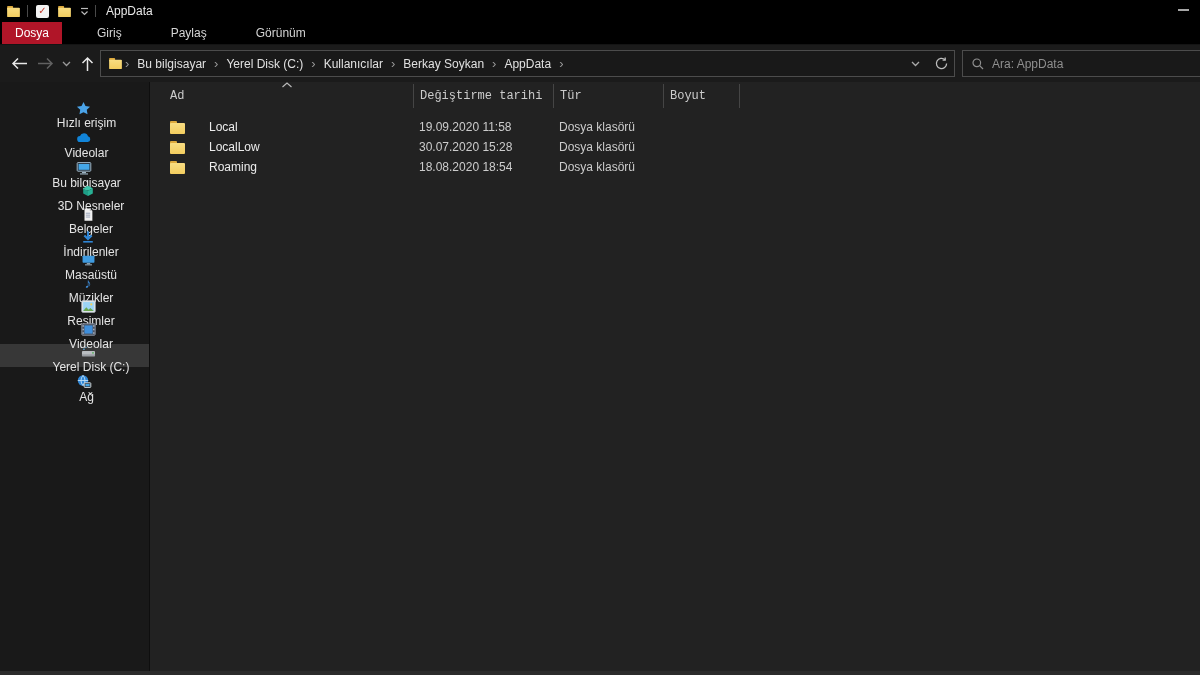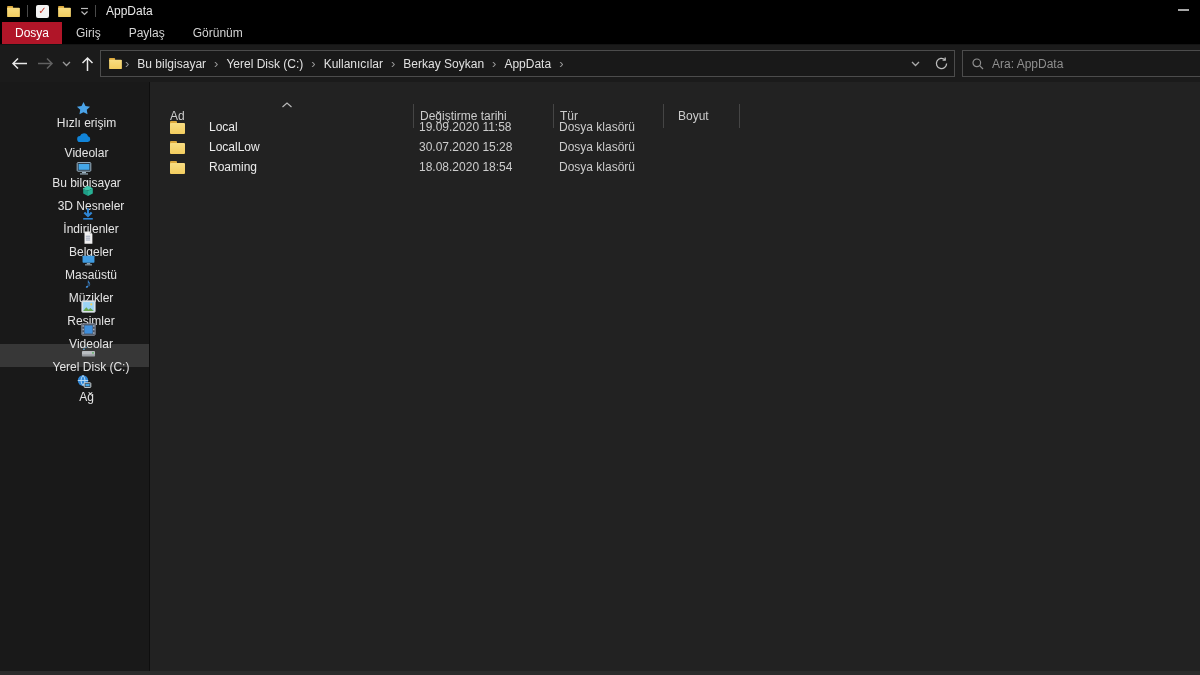--- a/index.html
+++ b/index.html
@@ -24,21 +24,21 @@
   .fold{position:relative;width:15px;height:13px;flex:none;display:inline-block;}
   .fold::before{content:"";position:absolute;top:0;left:0;width:7px;height:4px;background:var(--folder_back);border-radius:1px 1px 0 0;}
   .fold::after{content:"";position:absolute;top:2px;left:0;width:15px;height:11px;background:linear-gradient(180deg,#f8dd82,var(--folder_front));border-radius:1px;}
   .fold.small{transform:scale(.85);}
   .qat-check{width:13px;height:13px;background:#f2f2f2;border-radius:2px;display:flex;align-items:center;justify-content:center;color:#c0392b;font-size:10px;font-weight:bold;line-height:1;}
   .qat{display:flex;align-items:center;gap:8px;margin-left:2px;}
   .qat-chev svg{display:block;}
   .appicon{margin-left:6px;}
   
   .tabrow{position:absolute;top:22px;left:0;right:0;height:23px;background:var(--titlebar_bg);display:flex;align-items:stretch;border-bottom:1px solid #141414;}
-  .tab{padding:0 14px;display:flex;align-items:center;color:#d4d4d4;cursor:default;}
+  .tab{padding:0 14px;display:flex;align-items:center;color:#d4d4d4;cursor:default;margin-left:21px;}
   .tab.active{background:var(--accent_red);color:#ffffff;margin-left:2px;padding:0 13px;}
   
   .navrow{position:absolute;top:45px;left:0;right:0;height:37px;background:#1b1b1b;display:flex;align-items:center;}
   .navbtn{width:26px;height:26px;display:flex;align-items:center;justify-content:center;flex:none;}
   .navbtn.b1{margin-left:6px;} .navbtn.small{width:16px;}
   .addressbox{position:absolute;left:100px;top:5px;width:855px;height:27px;border:1px solid #4c4c4c;background:#191919;display:flex;align-items:center;padding-left:7px;}
   .addr-right{position:absolute;right:0;top:0;height:100%;display:flex;align-items:center;}
   .addr-right .navbtn{width:26px;}
   .crumb{padding:0 6px;color:#e0e0e0;white-space:nowrap;}
   .crumb-sep{color:#9a9a9a;font-size:13px;padding:0 2px;line-height:1;}
@@ -51,26 +51,26 @@
   .content{position:absolute;top:82px;left:150px;right:0;bottom:4px;background:var(--pane_bg);}
   .statusbar{position:absolute;left:0;right:0;bottom:0;height:4px;background:var(--statusbar_bg);}
   
   .side-item{height:23px;display:flex;align-items:center;padding-left:24px;color:#e4e4e4;white-space:nowrap;flex-direction:column;}
   .side-item.child{padding-left:33px;}
   .side-item.selected{background:var(--selection_bg);}
   .sicon{width:16px;height:16px;margin-right:6px;flex:none;display:flex;align-items:center;justify-content:center;}
   .sgap{height:7px;}
   .note{color:#3f8fdc;font-size:14px;line-height:1;}
   
-  .listhead{position:absolute;top:22px;left:10px;height:24px;display:flex;color:#cccccc;}
+  .listhead{position:absolute;top:2px;left:10px;height:24px;display:flex;color:#cccccc;font-family:Liberation Mono, monospace;}
   .hcell{position:relative;display:flex;align-items:center;padding-left:10px;}
   .hcell.c1{width:253px;}
   .hcell.c2{width:140px;border-left:1px solid #454545;padding-left:6px;}
   .hcell.c3{width:110px;border-left:1px solid #454545;padding-left:6px;}
-  .hcell.c4{width:77px;border-left:1px solid #454545;border-right:1px solid #454545;padding-left:14px;}
+  .hcell.c4{width:77px;border-left:1px solid #454545;border-right:1px solid #454545;padding-left:6px;}
   .sort{position:absolute;top:-2px;left:50%;transform:translateX(-50%);}
   .rows{position:absolute;top:35px;left:10px;right:0;}
   .frow{height:20px;display:flex;align-items:center;}
   .cell{white-space:nowrap;overflow:hidden;}
   .cell.name{width:253px;padding-left:10px;display:flex;align-items:center;gap:24px;color:#ececec;}
   .cell.date{width:140px;padding-left:6px;color:#cccccc;}
   .cell.type{width:110px;padding-left:6px;color:#cccccc;}
   .cell.size{width:77px;padding-left:6px;color:#cccccc;}
   svg{display:block;}
 </style>
@@ -200,39 +200,39 @@
       <svg width="14" height="14" viewBox="0 0 16 16">
           <path d="M8 2l5.5 2.8L8 7.6 2.5 4.8z" fill="#3cc6ab"></path>
           <path d="M2.5 4.8v6L8 13.6V7.6z" fill="#1e9e86"></path>
           <path d="M13.5 4.8v6L8 13.6V7.6z" fill="#28b094"></path>
         </svg>
     </span>
     <span class="slabel">3D Nesneler</span>
   </div>
   <div class="side-item child">
     <span class="sicon">
-      <svg width="14" height="14" viewBox="0 0 16 16">
-          <path d="M8 1.5v8" stroke="#2f86d6" stroke-width="2.4" fill="none"></path>
-          <path d="M3.8 6.2L8 10.4l4.2-4.2" stroke="#2f86d6" stroke-width="2.4" fill="none"></path>
-          <path d="M2.5 13.5h11" stroke="#2f86d6" stroke-width="1.8"></path>
-        </svg>
-    </span>
-    <span class="slabel">İndirilenler</span>
-  </div>
-  <div class="side-item child">
-    <span class="sicon">
       <svg width="14" height="15" viewBox="0 0 16 16">
           <path d="M4 1h6l3 3v11H4z" fill="#f0f0f0"></path>
           <path d="M10 1l3 3h-3z" fill="#c4c4c4"></path>
           <rect x="5.5" y="6" width="5" height="1" fill="#8f9bb3"></rect>
           <rect x="5.5" y="8.2" width="5" height="1" fill="#8f9bb3"></rect>
           <rect x="5.5" y="10.4" width="5" height="1" fill="#8f9bb3"></rect>
         </svg>
     </span>
     <span class="slabel">Belgeler</span>
+  </div>
+  <div class="side-item child">
+    <span class="sicon">
+      <svg width="14" height="14" viewBox="0 0 16 16">
+          <path d="M8 1.5v8" stroke="#2f86d6" stroke-width="2.4" fill="none"></path>
+          <path d="M3.8 6.2L8 10.4l4.2-4.2" stroke="#2f86d6" stroke-width="2.4" fill="none"></path>
+          <path d="M2.5 13.5h11" stroke="#2f86d6" stroke-width="1.8"></path>
+        </svg>
+    </span>
+    <span class="slabel">İndirilenler</span>
   </div>
   <div class="side-item child">
     <span class="sicon">
       <svg width="15" height="14" viewBox="0 0 16 16">
           <rect x="1.2" y="3" width="13.6" height="8.2" rx="0.8" fill="#3f9be0"></rect>
           <rect x="6" y="11.6" width="4" height="1.2" fill="#9fb6c6"></rect>
           <rect x="4" y="13" width="8" height="1.1" fill="#9fb6c6"></rect>
         </svg>
     </span>
     <span class="slabel">Masaüstü</span>

